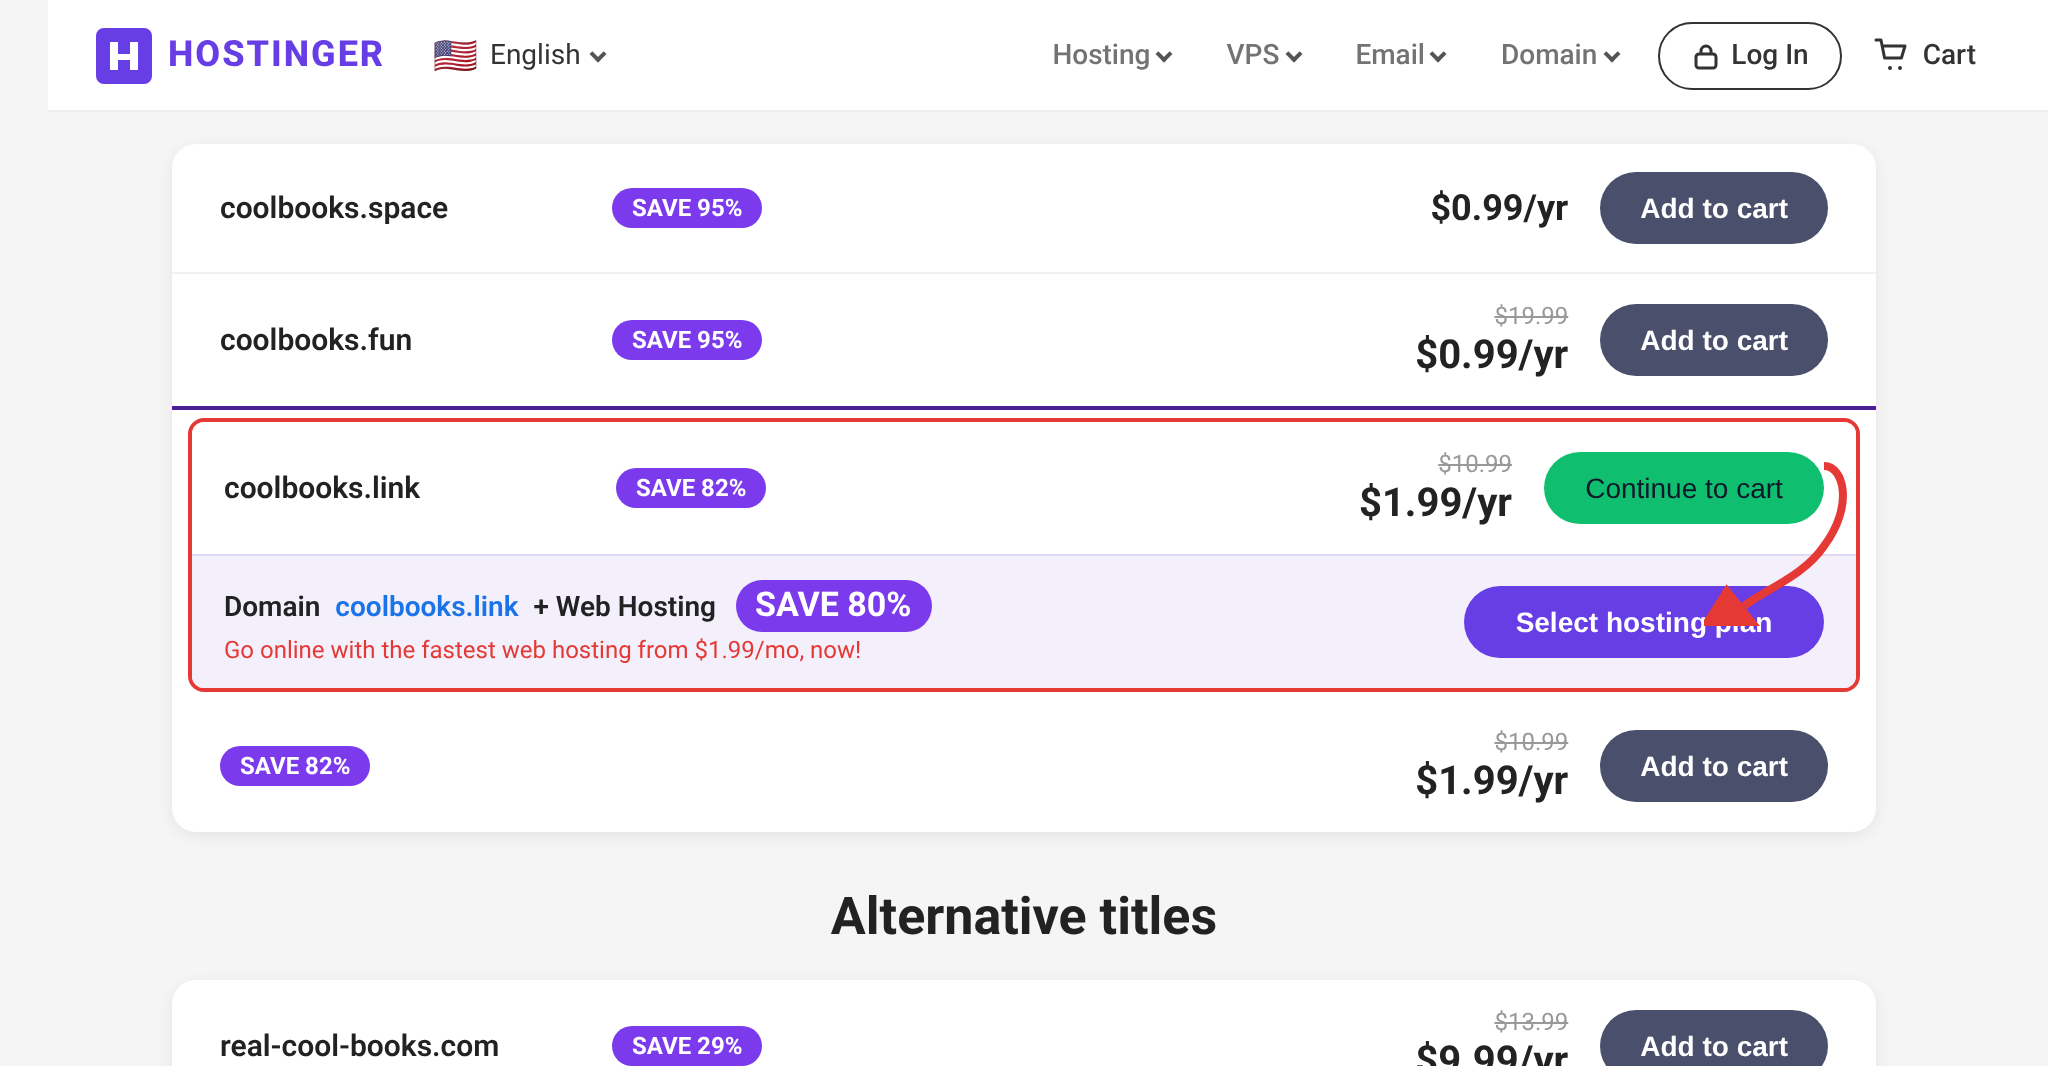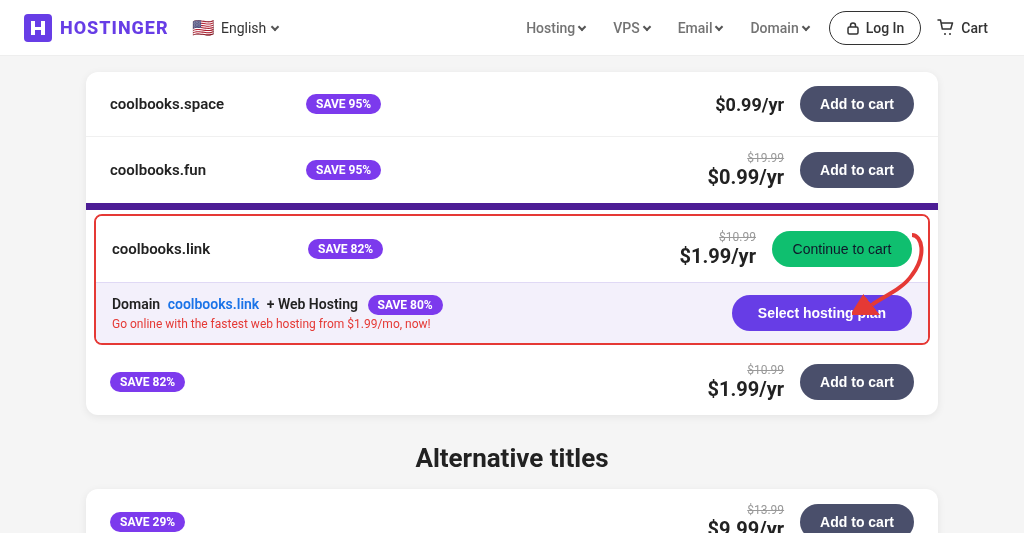--- a/index.html
+++ b/index.html
@@ -8,20 +8,21 @@
     
     .navbar {
       background: #fff;
       border-bottom: 1px solid #eee;
       display: flex;
       align-items: center;
       padding: 0 24px;
       height: 56px;
       position: relative;
       z-index: 10;
+      margin-left: 24px;
     }
     .navbar-logo {
       display: flex;
       align-items: center;
       gap: 8px;
       font-weight: 800;
       font-size: 18px;
       letter-spacing: 1px;
       color: #673de6;
       text-transform: uppercase;
@@ -98,21 +99,21 @@
       background: #fff;
       border-radius: 12px;
       box-shadow: 0 2px 8px rgba(0,0,0,0.07);
       overflow: visible;
       margin-bottom: 24px;
     }
     .domain-row {
       display: flex;
       align-items: center;
       padding: 14px 24px;
-      border-bottom: 7px solid #4c1d95;
+      border-bottom: 2px solid #4c1d95;
       gap: 16px;
       position: relative;
     }
     .domain-row:last-child { border-bottom: none; }
     .domain-name {
       font-size: 15px;
       font-weight: 600;
       color: #222;
       min-width: 180px;
     }
@@ -187,21 +188,21 @@
     }
     .promo-subtitle {
       font-size: 12px;
       color: #e53935;
       margin-top: 2px;
     }
     .promo-save-badge {
       background: #7c3aed;
       color: #fff;
       border-radius: 20px;
-      font-size: 12px;
+      font-size: 17px;
       font-weight: 700;
       padding: 3px 10px;
       white-space: nowrap;
       display: inline-block;
       margin-left: 6px;
     }
 
     
     .section-title {
       font-size: 26px;
@@ -360,20 +361,21 @@
       </div>
     </div>
 
   </div>
 
   <h2 class="section-title">Alternative titles</h2>
 
   <div class="alt-table">
 
     <div class="domain-row">
+      <span class="domain-name">real-cool-books.com</span>
       <span class="save-badge">SAVE 29%</span>
       <div style="margin-left:auto; display:flex; align-items:center; gap:16px;">
         <div class="price-block">
           <div class="price-old">$13.99</div>
           <div class="price-current">$9.99/yr</div>
         </div>
         <button class="add-cart-btn">Add to cart</button>
       </div>
     </div>
 

